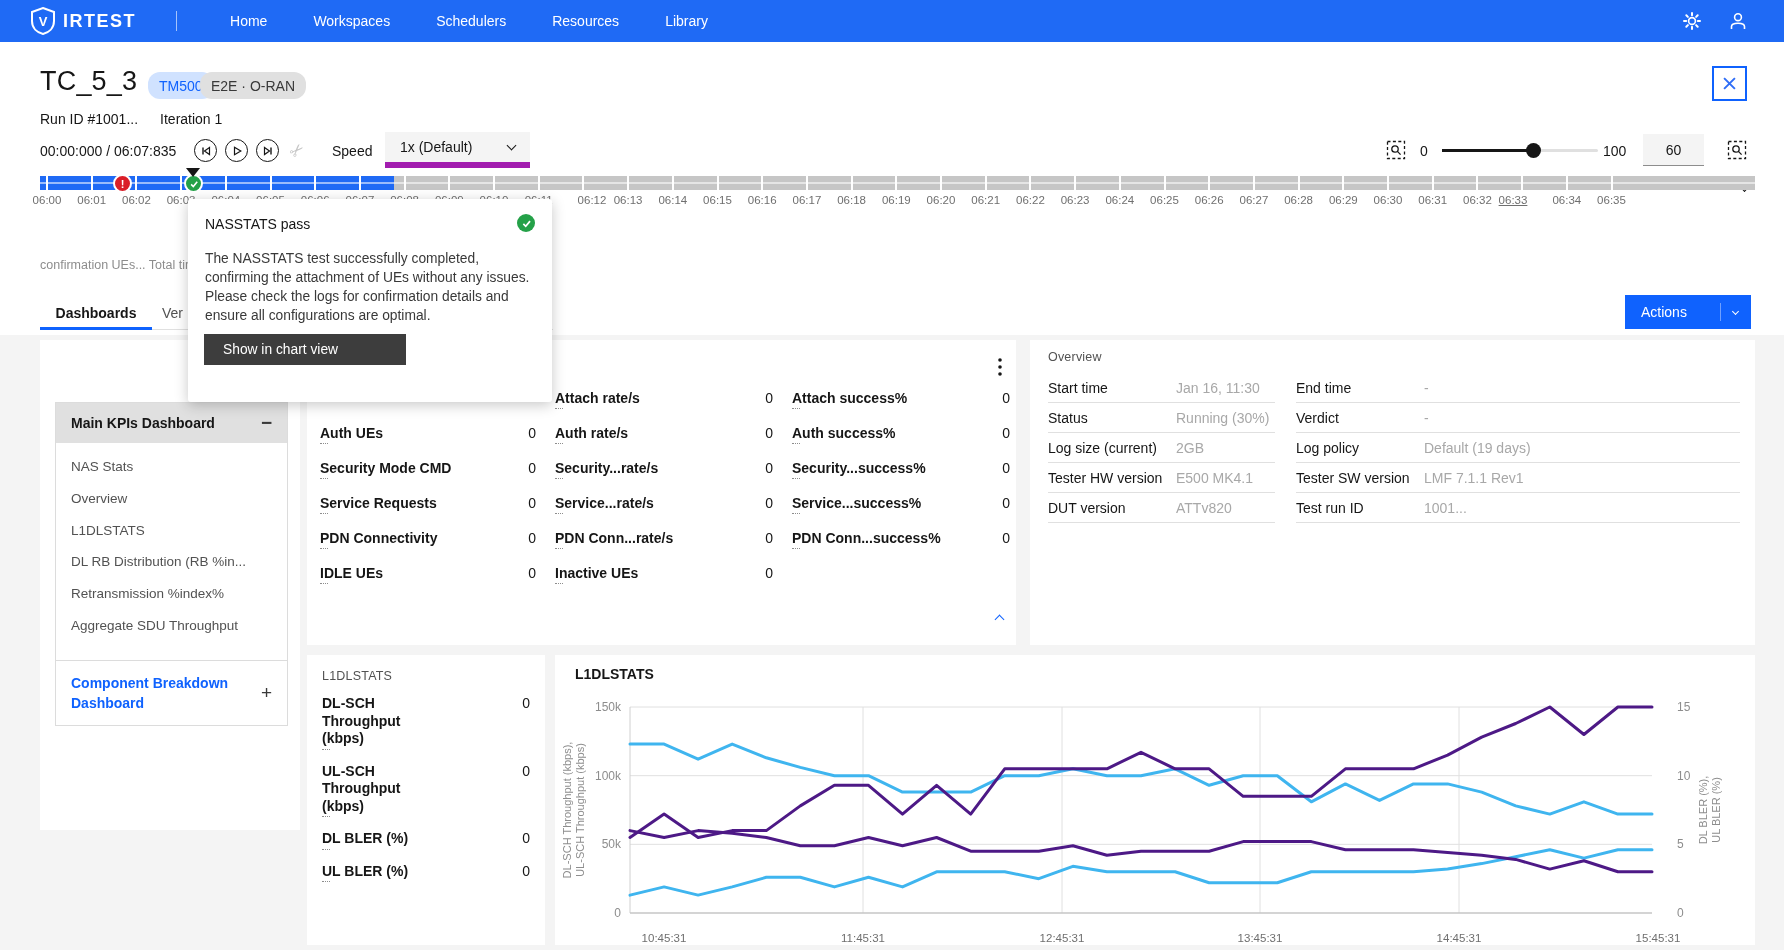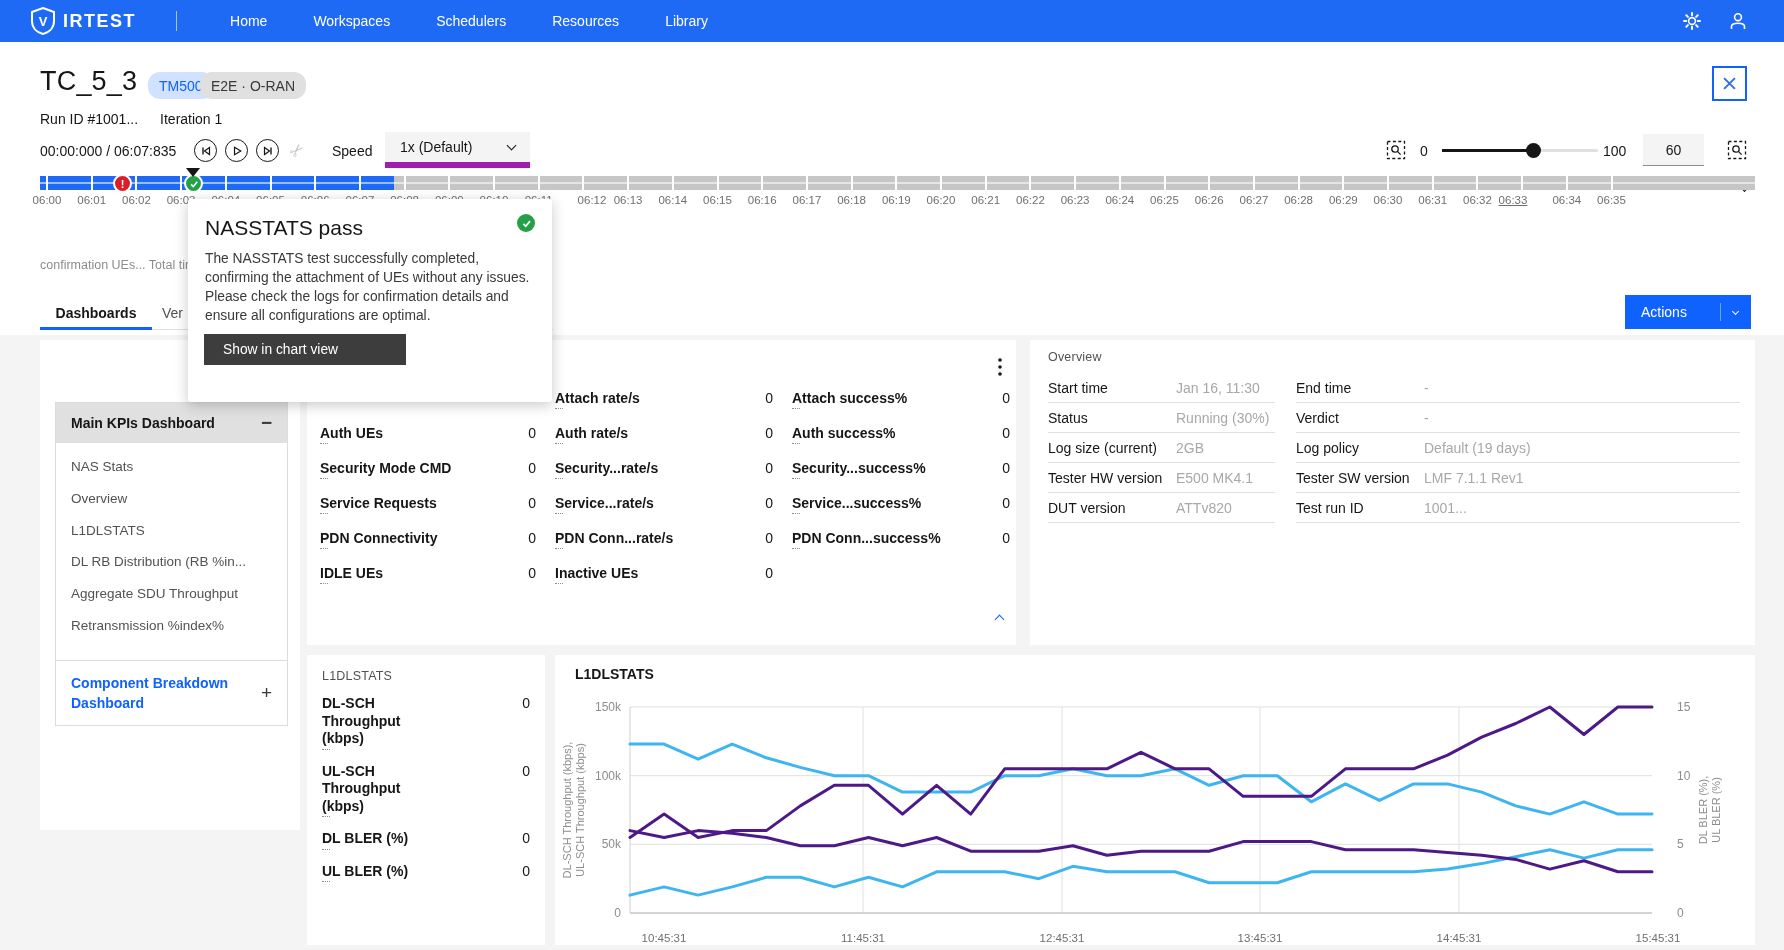--- a/index.html
+++ b/index.html
@@ -317,22 +317,22 @@
     <div id="card-main" class="side-card">
       <div id="card-main-header">
         <span>Main KPIs Dashboard</span>
         <span class="plusminus">−</span>
       </div>
       <div id="main-kpi-items">
           <div class="side-item">NAS Stats</div>
           <div class="side-item">Overview</div>
           <div class="side-item">L1DLSTATS</div>
           <div class="side-item">DL RB Distribution (RB %in...</div>
+          <div class="side-item">Retransmission %index%</div>
           <div class="side-item">Aggregate SDU Throughput</div>
-          <div class="side-item">Retransmission %index%</div>
         </div>
     </div>
     <div id="card-component" class="side-card">
       <span class="t">Component Breakdown Dashboard</span>
       <span class="plusminus">+</span>
     </div>
   </div>
 
   <div id="nas-panel" class="panel">
     <div id="nas-kebab">
@@ -514,21 +514,21 @@
           <text x="904" y="287" text-anchor="middle" font-size="11.5" fill="#6f6f6f" font-family="'Liberation Sans',sans-serif">14:45:31</text>
           <text x="1103" y="287" text-anchor="middle" font-size="11.5" fill="#6f6f6f" font-family="'Liberation Sans',sans-serif">15:45:31</text>
           <polyline points="75.0,89.1 109.1,89.1 143.1,104.2 177.2,89.1 211.3,102.8 245.3,112.4 279.4,120.7 313.5,120.7 347.5,137.1 381.6,137.1 415.7,137.1 449.7,120.7 483.8,120.7 517.9,113.8 551.9,120.7 586.0,120.7 620.1,113.8 654.1,130.3 688.2,120.7 722.3,120.7 756.3,146.8 790.4,128.9 824.5,145.4 858.5,128.9 892.6,128.9 926.7,137.1 960.7,150.9 994.8,159.1 1028.9,146.8 1062.9,159.1 1097.0,159.1" fill="none" stroke="#3fb5ef" stroke-width="3" stroke-linejoin="round" stroke-linecap="round"></polyline>
           <polyline points="75.0,240.1 109.1,231.9 143.1,240.1 177.2,231.9 211.3,222.3 245.3,222.3 279.4,231.9 313.5,222.3 347.5,231.9 381.6,216.8 415.7,216.8 449.7,216.8 483.8,223.7 517.9,211.3 551.9,216.8 586.0,216.8 620.1,216.8 654.1,227.8 688.2,227.8 722.3,227.8 756.3,216.8 790.4,216.8 824.5,216.8 858.5,216.8 892.6,214.1 926.7,208.6 960.7,201.7 994.8,194.8 1028.9,203.1 1062.9,194.8 1097.0,194.8" fill="none" stroke="#3fb5ef" stroke-width="3" stroke-linejoin="round" stroke-linecap="round"></polyline>
           <polyline points="75.0,182.5 109.1,159.1 143.1,182.5 177.2,175.6 211.3,175.6 245.3,150.9 279.4,130.3 313.5,130.3 347.5,159.1 381.6,130.3 415.7,159.1 449.7,113.8 483.8,113.8 517.9,113.8 551.9,113.8 586.0,97.3 620.1,113.8 654.1,113.8 688.2,141.3 722.3,141.3 756.3,141.3 790.4,113.8 824.5,113.8 858.5,113.8 892.6,100.1 926.7,82.2 960.7,68.5 994.8,52.0 1028.9,79.5 1062.9,52.0 1097.0,52.0" fill="none" stroke="#4d1986" stroke-width="3" stroke-linejoin="round" stroke-linecap="round"></polyline>
           <polyline points="75.0,175.6 109.1,182.5 143.1,175.6 177.2,178.3 211.3,182.5 245.3,190.7 279.4,190.7 313.5,182.5 347.5,190.7 381.6,182.5 415.7,196.2 449.7,196.2 483.8,196.2 517.9,190.7 551.9,200.3 586.0,196.2 620.1,196.2 654.1,196.2 688.2,186.6 722.3,186.6 756.3,186.6 790.4,194.8 824.5,194.8 858.5,194.8 892.6,197.6 926.7,200.3 960.7,204.4 994.8,214.1 1028.9,205.8 1062.9,216.8 1097.0,216.8" fill="none" stroke="#4d1986" stroke-width="3" stroke-linejoin="round" stroke-linecap="round"></polyline>
         </svg></div>
   </div>
 
   <div class="abs" id="popup" style="left:188px; top:199px; width:364px; height:203px; background:#fff; border-radius:3px; box-shadow:0 3px 14px rgba(0,0,0,.22); z-index:40;">
-    <div style="position:absolute; left:17px; top:17px; font-size:21px; color:#161616;">NASSTATS pass</div>
+    <div style="position:absolute; left:17px; top:17px; font-size:14px; color:#161616;">NASSTATS pass</div>
     <div style="position:absolute; right:17px; top:15px; width:18px; height:18px; border-radius:50%; background:#24a148; display:flex; align-items:center; justify-content:center;">
       <svg width="11" height="11" viewBox="0 0 14 14">
           <polyline points="3,7.5 6,10.5 11.5,4" fill="none" stroke="#fff" stroke-width="2.2"></polyline>
         </svg>
     </div>
     <div style="position:absolute; left:17px; top:50px; width:326px; font-size:13.8px; line-height:19px; color:#393939;">The NASSTATS test successfully completed, confirming the attachment of UEs without any issues. Please check the logs for confirmation details and ensure all configurations are optimal.</div>
     <button style="position:absolute; left:16px; top:135px; width:202px; height:31px; background:#3d3d3d; color:#fff; border:none; font-size:13.8px; font-family:'Liberation Sans',sans-serif; cursor:pointer; text-align:left; padding-left:19px;">Show in chart view</button>
   </div>
 
 </div>

